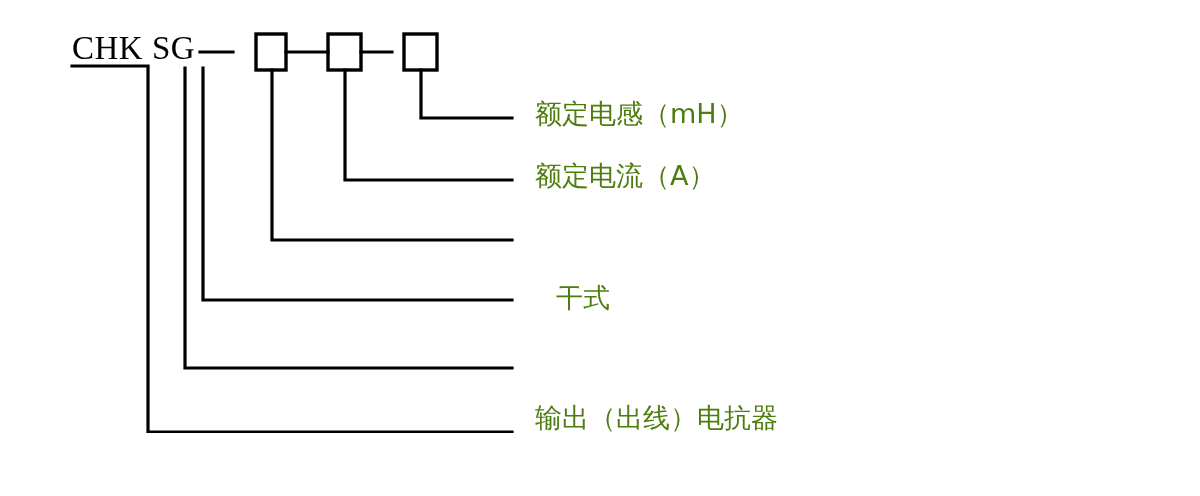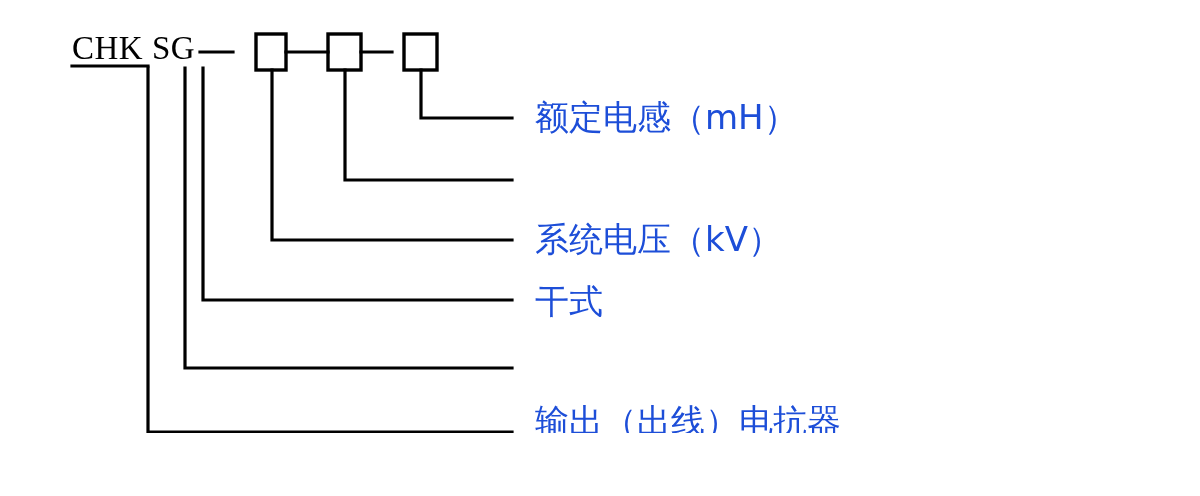--- a/index.html
+++ b/index.html
@@ -29,22 +29,22 @@
     font-family: "Liberation Serif", "DejaVu Serif", serif;
     font-size: 33px;
     font-weight: 400;
     letter-spacing: 0.5px;
     color: #000000;
     white-space: nowrap;
   }
   .legend-label {
     position: absolute;
     font-family: "DejaVu Sans", "Liberation Sans", sans-serif;
-    font-size: 34px;
-    color: #1d4ed8;
+    font-size: 27px;
+    color: #4d7c0f;
     white-space: nowrap;
     line-height: 1;
   }
   .legend-label.serif-mix {
     font-family: "DejaVu Sans", "Liberation Sans", sans-serif;
   }
 </style>
 </head>
 <body>
 
@@ -79,21 +79,21 @@
 
       <polyline points="148,68 148,432 512,432"></polyline>
 
     </g>
   </svg>
 
   <div class="model-code">CHK SG</div>
 
   <div class="legend-label" style="left:535px; top:100px;">额定电感（mH）</div>
 
+  <div class="legend-label" style="left:535px; top:162px;">额定电流（A）</div>
 
-  <div class="legend-label" style="left:535px; top:222px;">系统电压（kV）</div>
 
-  <div class="legend-label" style="left:535px; top:284px;">干式</div>
+  <div class="legend-label" style="left:556px; top:284px;">干式</div>
 
 
   <div class="legend-label" style="left:535px; top:404px;">输出（出线）电抗器</div>
 
 </div>
 
 </body></html>

